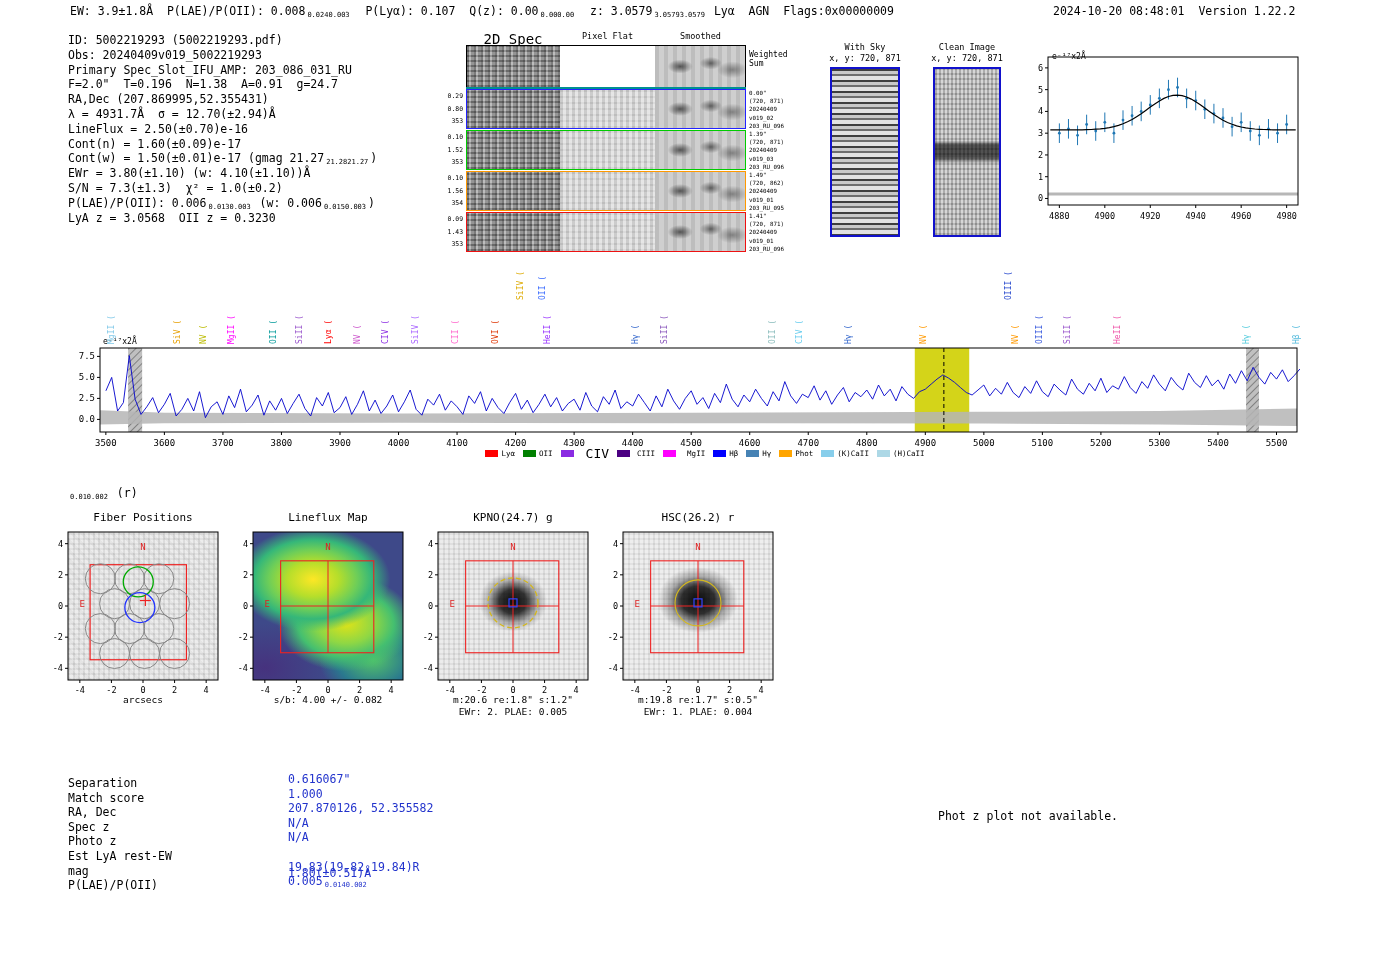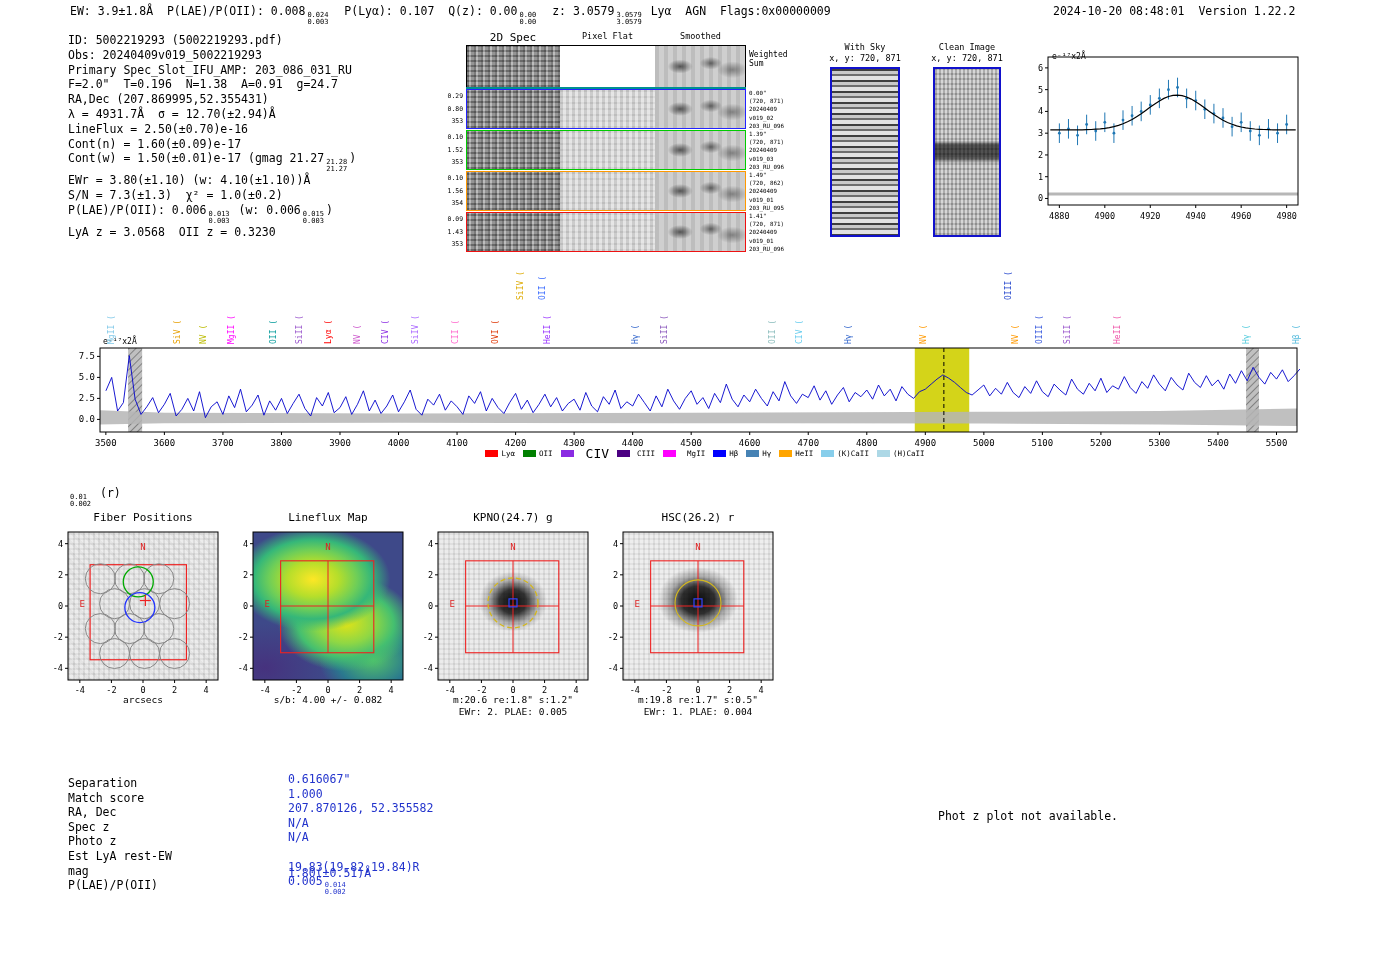--- a/index.html
+++ b/index.html
@@ -1,21 +1,21 @@
 <!DOCTYPE html>
 <html><head>
 <meta charset="utf-8">
 <style>
   html,body{margin:0;padding:0;background:#fff;}
   #page{position:relative;width:1400px;height:953px;background:#fff;overflow:hidden;
         font-family:"DejaVu Sans Mono","Liberation Mono",monospace;color:#000;}
   .abs{position:absolute;}
   .t11{font-size:11.5px;line-height:14.8px;white-space:pre;}
   .t8{font-size:8.5px;white-space:pre;}
-  .frac{display:inline-flex;flex-direction:column;vertical-align:-2px;font-size:7px;line-height:7px;margin:0 2px;text-align:left;}
+  .frac{display:inline-flex;flex-direction:row;vertical-align:-2px;font-size:7px;line-height:7px;margin:0 2px;text-align:left;}
   .blueval{color:#2233cc;}
   .center{text-align:center;}
   .linelabel{position:absolute;transform:rotate(-90deg);transform-origin:0 0;font-size:8px;white-space:pre;line-height:9px;}
   svg text{font-family:"DejaVu Sans Mono","Liberation Mono",monospace;}
   .noise-dark{background:
      repeating-linear-gradient(90deg, rgba(0,0,0,.28) 0 2px, rgba(255,255,255,.22) 2px 4px, rgba(0,0,0,.12) 4px 7px),
      repeating-linear-gradient(0deg, rgba(0,0,0,.22) 0 2px, rgba(255,255,255,.16) 2px 5px),
      #9a9a9a;}
   .flat-col{background:
      repeating-linear-gradient(90deg, rgba(0,0,0,.08) 0 3px, rgba(255,255,255,.28) 3px 6px),
@@ -297,21 +297,21 @@
       <span style="display: inline-flex; align-items: center; gap: 3px;">
         <span style="display: inline-block; width: 13px; height: 7px; background: rgb(0, 0, 255);"></span>
         <span style="font-size: 7.5px;">Hβ</span>
       </span>
       <span style="display: inline-flex; align-items: center; gap: 3px;">
         <span style="display: inline-block; width: 13px; height: 7px; background: rgb(70, 130, 180);"></span>
         <span style="font-size: 7.5px;">Hγ</span>
       </span>
       <span style="display: inline-flex; align-items: center; gap: 3px;">
         <span style="display: inline-block; width: 13px; height: 7px; background: rgb(255, 165, 0);"></span>
-        <span style="font-size: 7.5px;">HeII</span>
+        <span style="font-size: 7.5px;">Phot</span>
       </span>
       <span style="display: inline-flex; align-items: center; gap: 3px;">
         <span style="display: inline-block; width: 13px; height: 7px; background: rgb(135, 206, 235);"></span>
         <span style="font-size: 7.5px;">(K)CaII</span>
       </span>
       <span style="display: inline-flex; align-items: center; gap: 3px;">
         <span style="display: inline-block; width: 13px; height: 7px; background: rgb(173, 216, 230);"></span>
         <span style="font-size: 7.5px;">(H)CaII</span>
       </span>
     </div>
@@ -326,21 +326,21 @@
       <div style="position: relative; height: 14.6px;"><span class="t11">RA, Dec</span><span class="t11 blueval" style="position: absolute; left: 220px; top: 0px;"><span>207.870126, 52.355582</span></span></div>
       <div style="position: relative; height: 14.6px;"><span class="t11">Spec z</span><span class="t11 blueval" style="position: absolute; left: 220px; top: 0px;"><span>N/A</span></span></div>
       <div style="position: relative; height: 14.6px;"><span class="t11">Photo z</span><span class="t11 blueval" style="position: absolute; left: 220px; top: 0px;"><span>N/A</span></span></div>
       <div style="position: relative; height: 14.6px;"><span class="t11">Est LyA rest-EW</span><span class="t11 blueval" style="position: absolute; left: 220px; top: 0px; margin-top: 21px;"><span>1.80(±0.51)Å</span></span></div>
       <div style="position: relative; height: 14.6px;"><span class="t11">mag</span><span class="t11 blueval" style="position: absolute; left: 220px; top: 0px;"><span>19.83(19.82,19.84)R</span></span></div>
       <div style="position: relative; height: 14.6px;"><span class="t11">P(LAE)/P(OII)</span><span class="t11 blueval" style="position: absolute; left: 220px; top: 0px;"><span>0.005</span><span class="frac"><span>0.014</span><span>0.002</span></span></span></div>
     </div>
 
   <div class="abs t11" style="left:938px;top:809px;">Phot z plot not available.</div>
 
-<div style="left: 466px; top: 31px; width: 94px; text-align: center; font-size: 11px; position: absolute;">2D Spec</div>
+<div style="left: 466px; top: 31px; width: 94px; text-align: center; font-size: 14px; position: absolute;">2D Spec</div>
     <div style="left: 560px; top: 31px; width: 95px; text-align: center; font-size: 8.5px; position: absolute;">Pixel Flat</div>
     <div style="left: 655px; top: 31px; width: 91px; text-align: center; font-size: 8.5px; position: absolute;">Smoothed</div>
     <div style="left: 466px; top: 45px; width: 280px; height: 43px; border: 1.5px solid rgb(0, 0, 0); box-sizing: border-box; display: flex; position: absolute;">
       <div class="noise-dark" style="width: 94px;"></div>
       <div class="white-col" style="width: 95px;"></div>
       <div class="smooth-col" style="width: 91px;"></div>
     </div>
     <div style="left: 749px; top: 50px; font-size: 8px; white-space: pre; position: absolute;">Weighted
 Sum</div>
     <div style="left: 466px; top: 87px; width: 280px; height: 2px; background: rgb(0, 144, 144); position: absolute;"></div>

